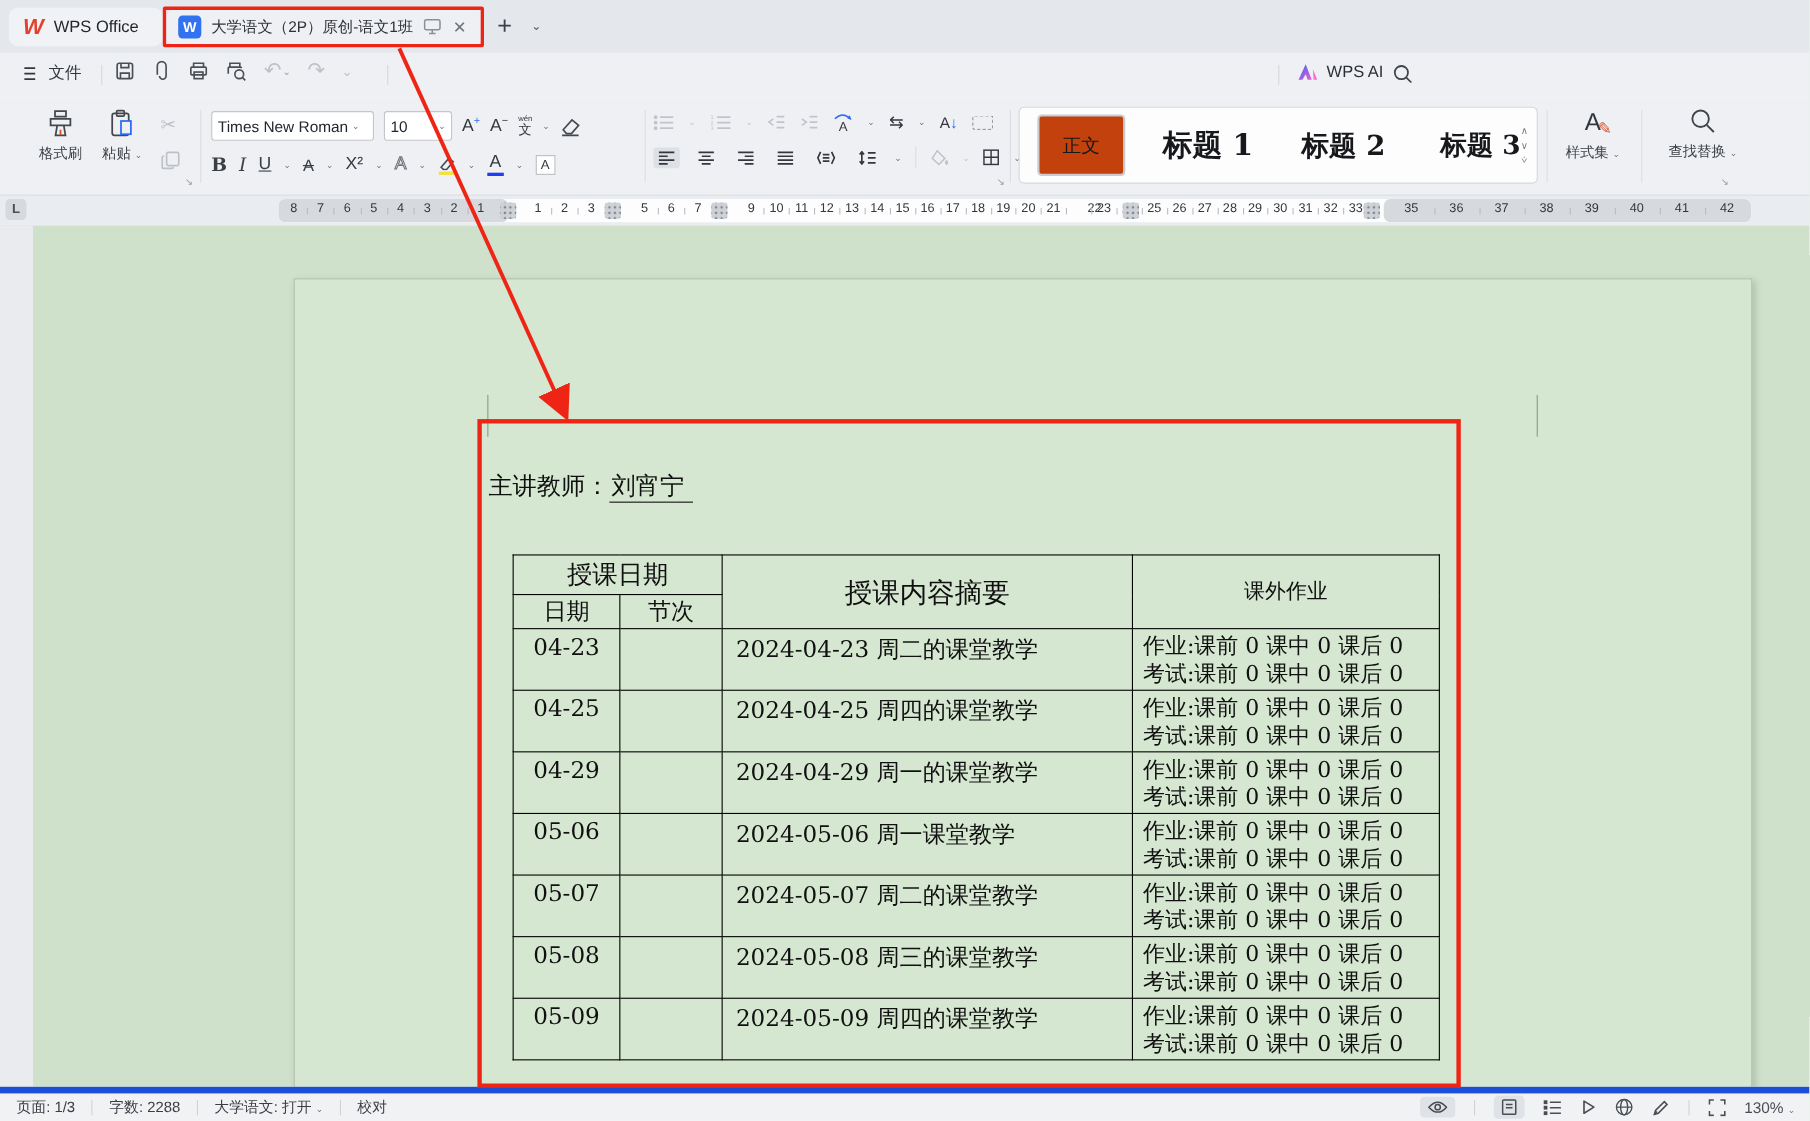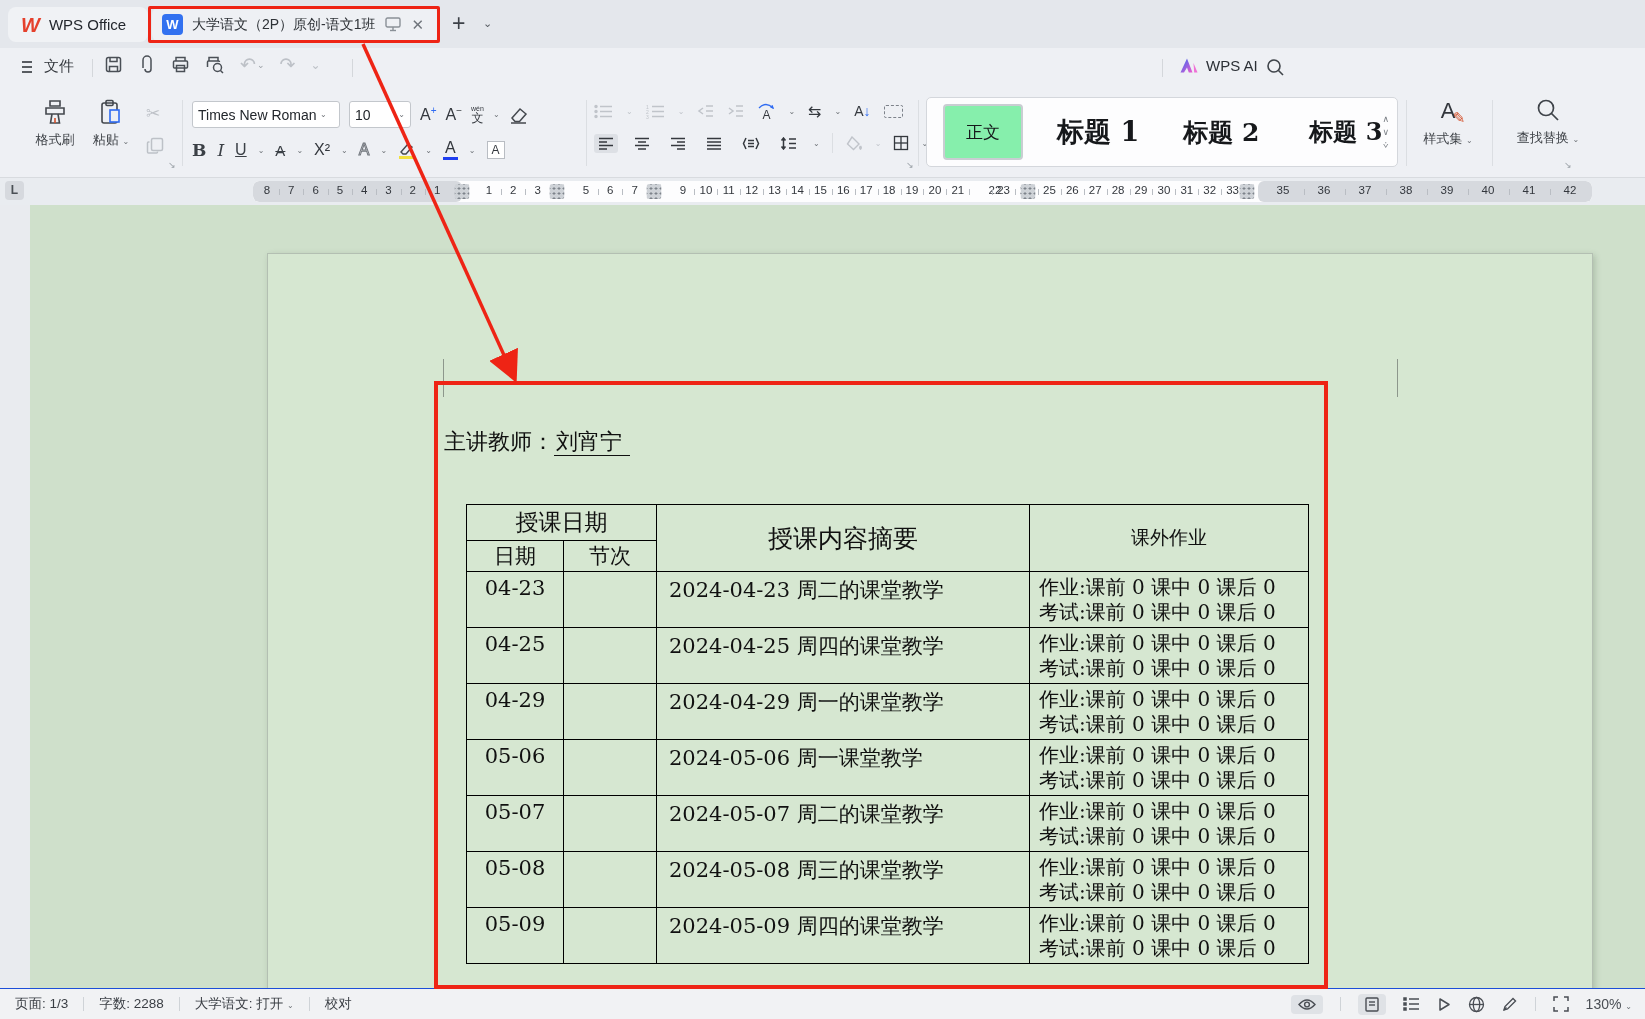--- a/index.html
+++ b/index.html
@@ -72,21 +72,21 @@
   .grp-para { position:absolute; left:594px; top:13px; }
   .alchip { padding:3px 4px; border-radius:3px; display:flex; }
   .alchip.active { background:#dde0e5; }
   .dashedbox { width:19px; height:13px; border:1px dashed #7d828a; border-radius:2px; }
   .corner-hint { position:absolute; font-size:9px; color:#9aa0a6; }
 
   .gallery { position:absolute; left:926px; top:9px; width:472px; height:70px; background:#fdfdfe;
              border:1px solid #d4d7dc; border-radius:5px; display:flex; align-items:center; }
   .style-chip { font-family:"DejaVu Serif",serif; color:#16181b; white-space:nowrap; }
   .chip-body { margin-left:16px; width:104px; height:56px; border:2px solid #c9cdd2; border-radius:4px;
-               background:#86efac; display:flex; align-items:center; justify-content:center; font-size:17px; }
+               background:#c2410c; display:flex; align-items:center; justify-content:center; font-size:17px; }
   .chip-h1 { font-size:27px; font-weight:bold; margin-left:34px; }
   .chip-h2 { font-size:25px; font-weight:bold; margin-left:44px; }
   .chip-h3 { font-size:24px; font-weight:bold; margin-left:50px; }
   .gal-arrows { margin-left:auto; margin-right:8px; display:flex; flex-direction:column; gap:4px;
                 font-size:9px; color:#7a7f85; text-align:center; line-height:1; }
   .grp-styleset { position:absolute; left:1412px; top:12px; width:72px; display:flex;
                   flex-direction:column; align-items:center; gap:8px; font-size:13px; color:#3d4146; }
   .styleset-ico { position:relative; font-size:22px; color:#33373d; line-height:1; }
   .styleset-pen { position:absolute; right:-10px; bottom:-3px; color:#d4502a; font-size:15px; }
   .grp-find { position:absolute; left:1498px; top:10px; width:100px; display:flex;
@@ -129,21 +129,21 @@
   .th-content { font-size:25px; text-align:center; }
   .th-hw { font-size:19px; text-align:center; vertical-align:middle; }
   .th-sub { height:31px; font-size:21px; text-align:center; }
   .course-table td { height:56px; vertical-align:top; }
   .c-date { text-align:center; font-size:21px; padding-top:4px;margin-left:31px; }
   .c-content { font-size:21px; padding:4px 0 0 12px; }
   .c-hw { font-size:20px; line-height:25px; padding:3px 0 0 9px; white-space:nowrap; }
 
   
   .statusbar { position:absolute; left:0; top:988px; width:100%; height:31px; background:#f1f2f4;
-               border-top:1px solid #1d4ed8; display:flex; align-items:center; font-size:13.5px;
+               border-top:6px solid #1d4ed8; display:flex; align-items:center; font-size:13.5px;
                color:#3a3e44; }
   .sb-left { display:flex; align-items:center; gap:15px; padding-left:15px; }
   .sb-sep { width:1px; height:14px; background:#cfd3d7; }
   .sb-right { margin-left:auto; display:flex; align-items:center; gap:17px; padding-right:13px;
               color:#4a4e54; }
   .sb-chip { background:#dfe2e6; border-radius:4px; padding:3px 7px; display:flex; }
 
   
   .anno { position:absolute; border:3px solid #ee2415; z-index:60; pointer-events:none; }
   .anno-tab { left:148px; top:6px; width:292px; height:37px; border-width:3px; border-radius:2px; }

